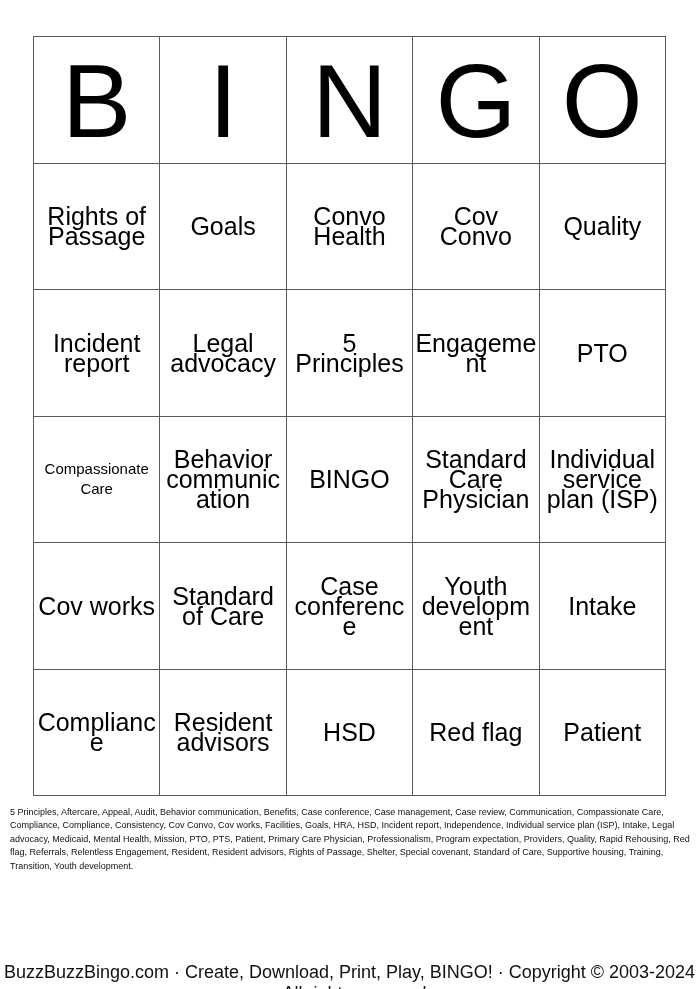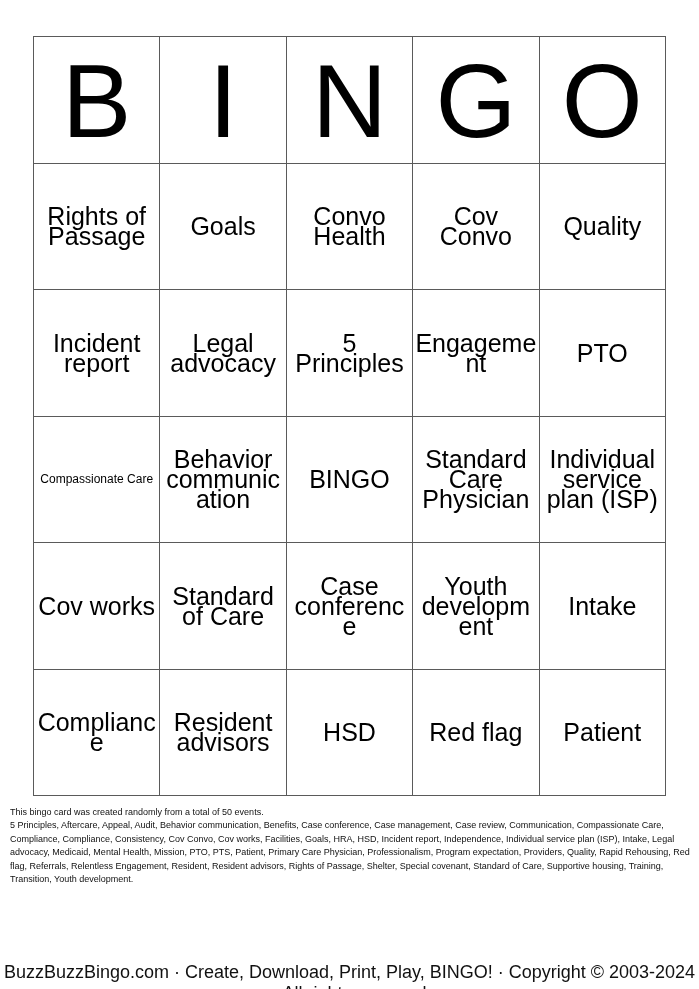--- a/index.html
+++ b/index.html
@@ -35,21 +35,21 @@
       width: 126px;
       box-sizing: border-box;
       word-wrap: break-word;
     }
     .card td.letter {
       font-size: 104px;
       line-height: 104px;
       padding-top: 2px;
     }
     .card td.small {
-      font-size: 12px;
+      font-size: 15px;
       line-height: 20px;
     }
     .info {
       position: absolute;
       left: 10px;
       top: 806px;
       width: 680px;
       font-size: 9px;
       line-height: 13.4px;
       color: #111;
@@ -109,17 +109,16 @@
     <td>Compliance</td>
     <td>Resident advisors</td>
     <td>HSD</td>
     <td>Red flag</td>
     <td>Patient</td>
   </tr>
 </tbody>
   </table>
 
 <div class="info">
-  <p>This bingo card was created randomly from a total of 50 events.</p>
   <p>5 Principles, Aftercare, Appeal, Audit, Behavior communication, Benefits, Case conference, Case management, Case review, Communication, Compassionate Care, Compliance, Compliance, Consistency, Cov Convo, Cov works, Facilities, Goals, HRA, HSD, Incident report, Independence, Individual service plan (ISP), Intake, Legal advocacy, Medicaid, Mental Health, Mission, PTO, PTS, Patient, Primary Care Physician, Professionalism, Program expectation, Providers, Quality, Rapid Rehousing, Red flag, Referrals, Relentless Engagement, Resident, Resident advisors, Rights of Passage, Shelter, Special covenant, Standard of Care, Supportive housing, Training, Transition, Youth development.</p>
 </div>
 
 <div class="footer">BuzzBuzzBingo.com · Create, Download, Print, Play, BINGO! · Copyright © 2003-2024 · All rights reserved</div>
 
 </body></html>

